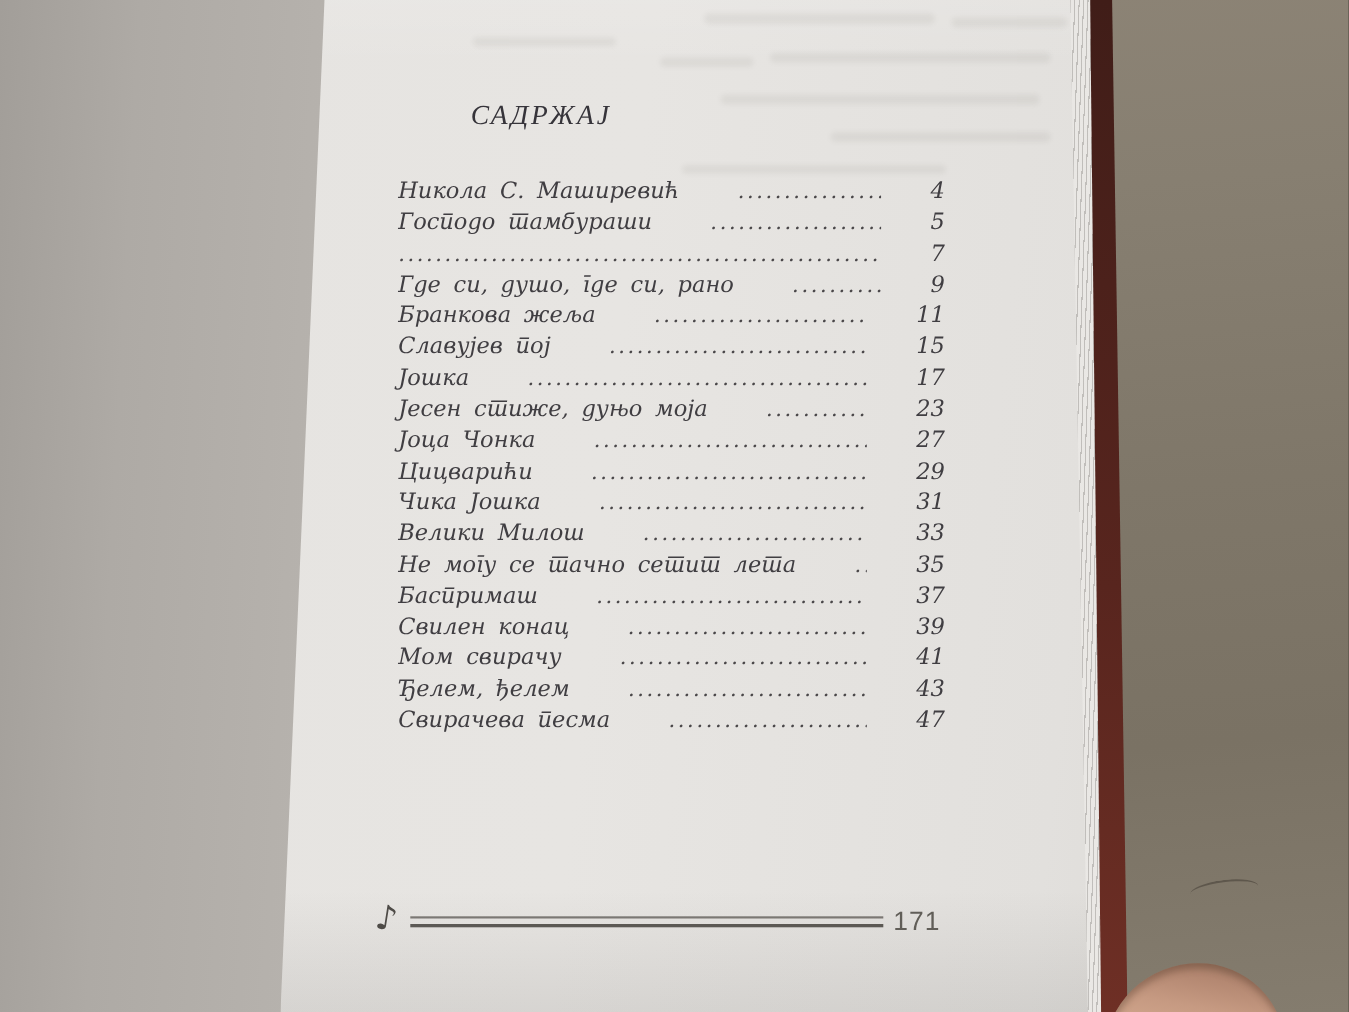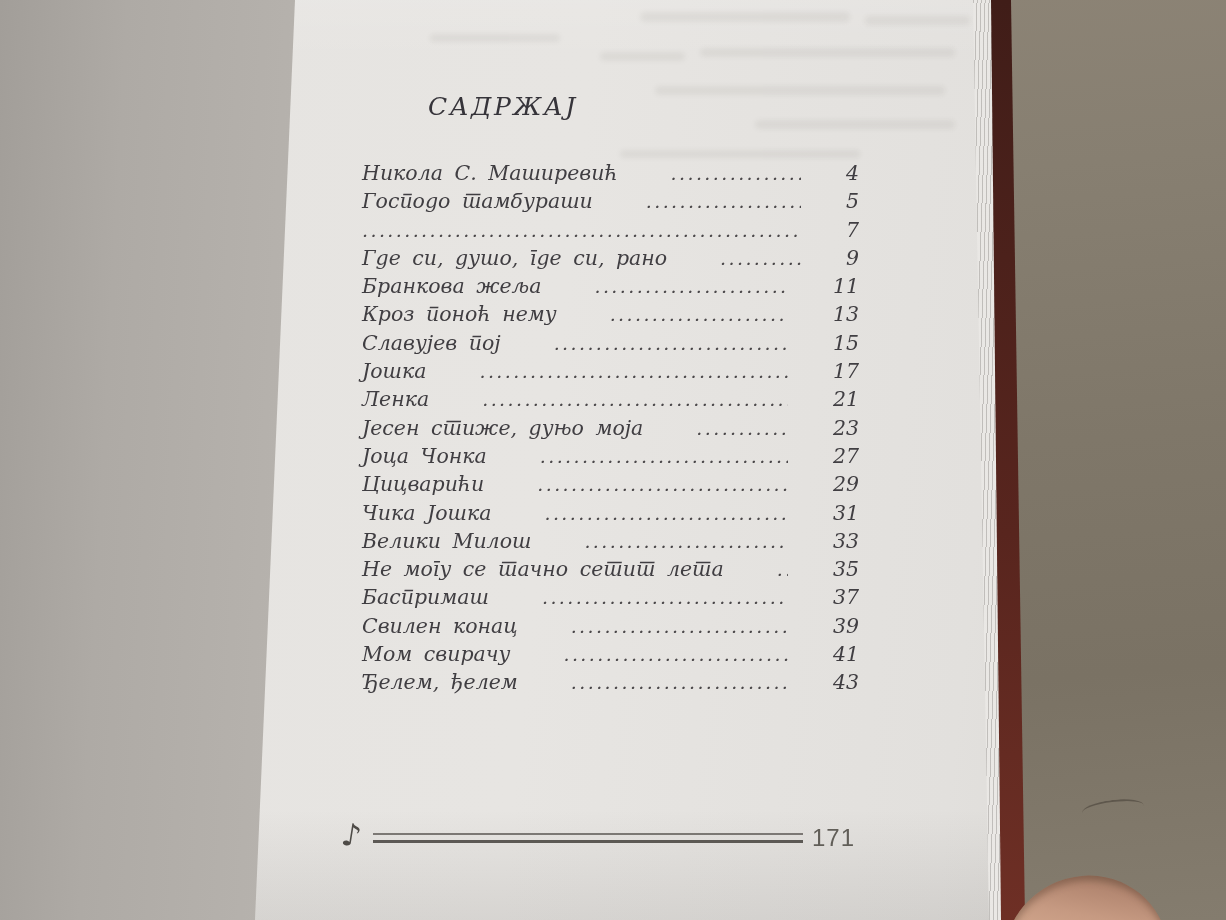--- a/index.html
+++ b/index.html
@@ -46,20 +46,21 @@
       linear-gradient(180deg, rgba(255,255,255,.10) 0, rgba(0,0,0,0) 60px, rgba(0,0,0,0) 88%, rgba(95,91,87,.12) 100%);
   }
 
   
   .ghost{position:absolute;border-radius:5px;background:#6e6b63;opacity:.085;filter:blur(2.5px);}
 
   .page-title{
     position:absolute;left:428px;top:92px;
     font-style:italic;font-size:25px;letter-spacing:2.5px;
     color:#36343a;
+    font-family:Liberation Serif, serif;
   }
   .toc{
     position:absolute;left:362px;top:161px;width:497px;
     font-style:italic;font-size:20.5px;color:#403e42;
     word-spacing:5px;
   }
   .toc-row{display:flex;align-items:baseline;height:28.3px;white-space:nowrap;gap:44px;}
   .toc-title{flex:0 0 auto;padding-right:9px;}
   .leader{
     flex:1 1 auto;overflow:hidden;white-space:nowrap;
@@ -144,40 +145,30 @@
           <span class="toc-title">Где си, душо, где си, рано</span>
           <span class="leader"></span>
           <span class="toc-num">9</span>
         </div>
         <div class="toc-row">
           <span class="toc-title">Бранкова жеља</span>
           <span class="leader"></span>
           <span class="toc-num">11</span>
         </div>
         <div class="toc-row">
-          <span class="toc-title">Кроз поноћ нему</span>
-          <span class="leader"></span>
-          <span class="toc-num">13</span>
-        </div>
-        <div class="toc-row">
           <span class="toc-title">Славујев пој</span>
           <span class="leader"></span>
           <span class="toc-num">15</span>
         </div>
         <div class="toc-row">
           <span class="toc-title">Јошка</span>
           <span class="leader"></span>
           <span class="toc-num">17</span>
         </div>
         <div class="toc-row">
-          <span class="toc-title">Ленка</span>
-          <span class="leader"></span>
-          <span class="toc-num">21</span>
-        </div>
-        <div class="toc-row">
           <span class="toc-title">Јесен стиже, дуњо моја</span>
           <span class="leader"></span>
           <span class="toc-num">23</span>
         </div>
         <div class="toc-row">
           <span class="toc-title">Јоца Чонка</span>
           <span class="leader"></span>
           <span class="toc-num">27</span>
         </div>
         <div class="toc-row">
@@ -212,20 +203,25 @@
         </div>
         <div class="toc-row">
           <span class="toc-title">Мом свирачу</span>
           <span class="leader"></span>
           <span class="toc-num">41</span>
         </div>
         <div class="toc-row">
           <span class="toc-title">Ђелем, ђелем</span>
           <span class="leader"></span>
           <span class="toc-num">43</span>
+        </div>
+        <div class="toc-row">
+          <span class="toc-title">Свирачева песма</span>
+          <span class="leader"></span>
+          <span class="toc-num">47</span>
         </div>
       </div>
 
     <div class="footer">
       <span class="note-glyph">♪</span>
       <span class="footer-rule"></span>
       <span class="folio">171</span>
     </div>
   </div>
 

